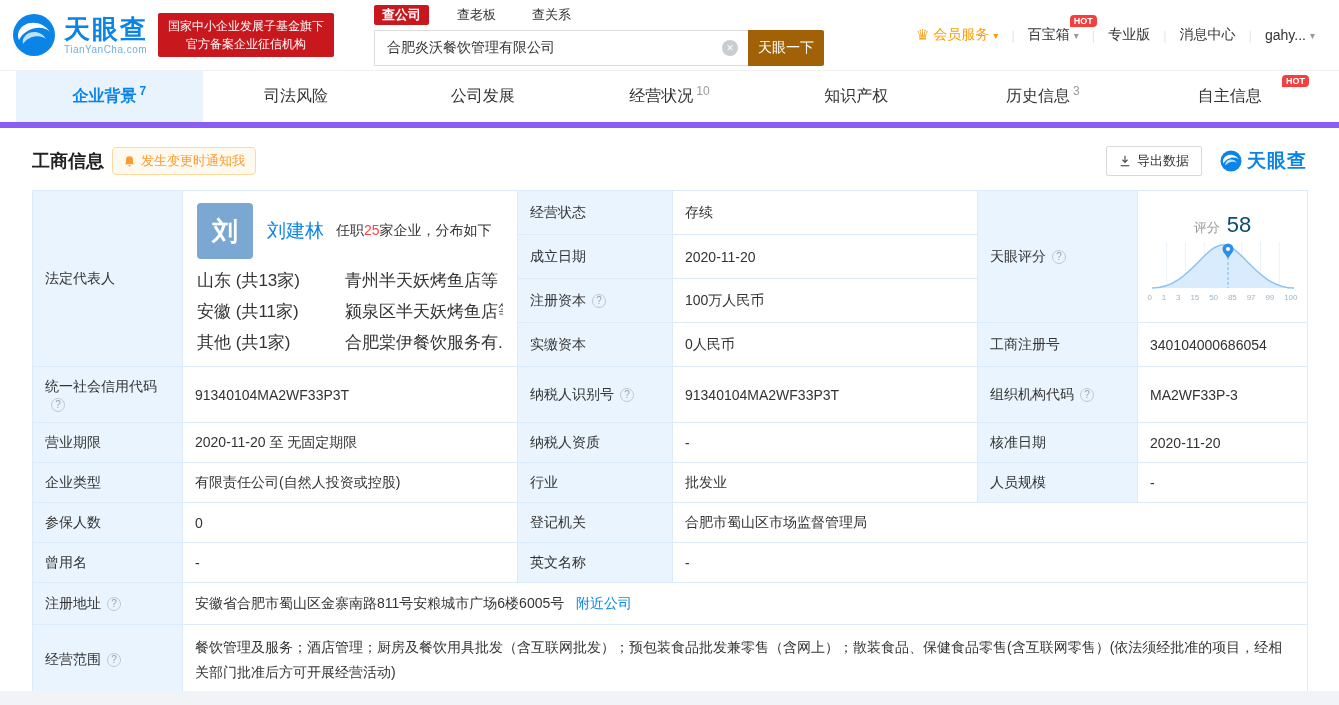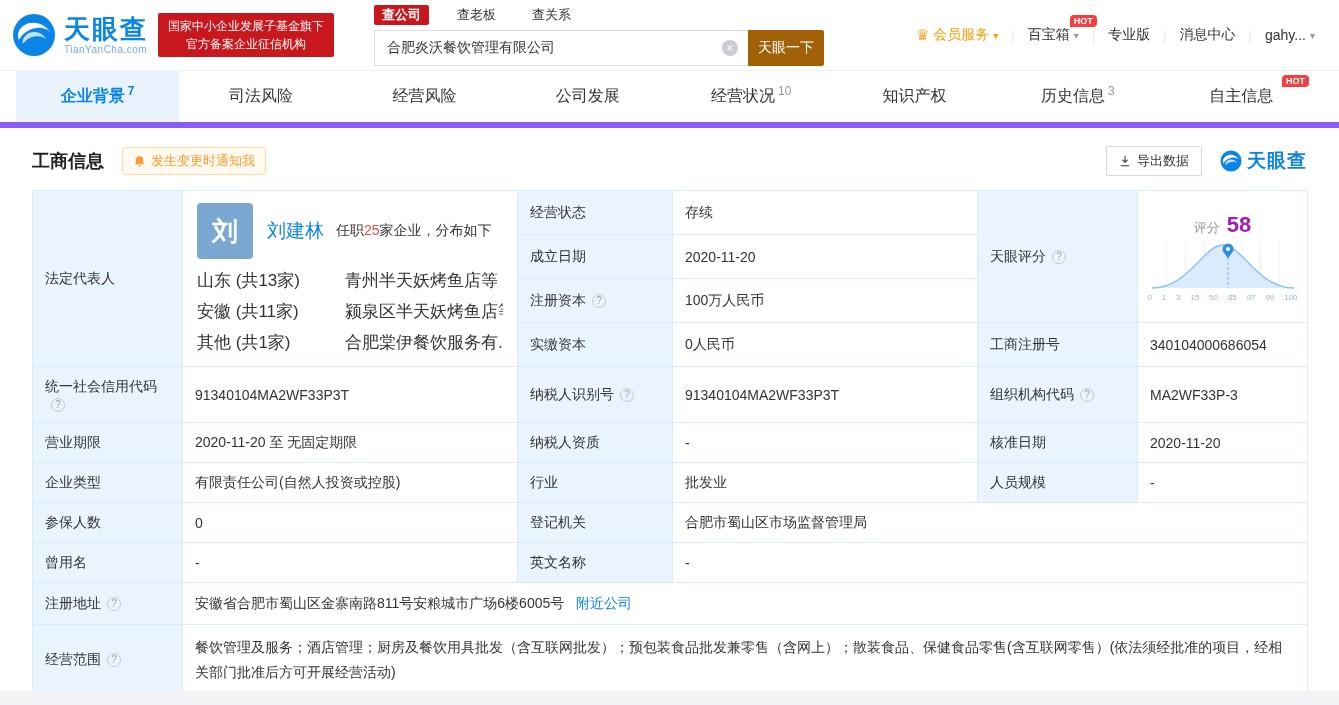--- a/index.html
+++ b/index.html
@@ -42,21 +42,21 @@
     padding:0 16px; height:58px; }
   .tab { flex:1; display:flex; align-items:center; justify-content:center; font-size:16px;
     color:#333; cursor:pointer; position:relative; }
   .tab.active { background:#e8f3fe; color:#0b84e8; font-weight:bold; }
   .tab-count { font-size:12px; color:#999; position:relative; top:-6px; margin-left:3px; }
   .tab.active .tab-count { color:#0b84e8; }
   .tab .hot-badge { top:4px; right:14px; }
 
   
   .section-head { margin:18px 32px 14px; display:flex; align-items:center; }
-  .section-title { font-size:18px; font-weight:bold; color:#222; margin-right:18px; }
+  .section-title { font-size:18px; font-weight:bold; color:#222; margin-right:8px; }
   .notify-btn { display:flex; align-items:center; gap:5px; background:#fffaf0;
     border:1px solid #ffd9a0; color:#ff9a2e; font-size:13px; padding:4px 10px;
     border-radius:4px; cursor:pointer; }
   .head-right { margin-left:auto; display:flex; align-items:center; gap:18px; }
   .export-btn { display:flex; align-items:center; gap:6px; background:#fff;
     border:1px solid #d9d9d9; color:#333; font-size:13px; padding:5px 12px;
     border-radius:2px; cursor:pointer; }
   .watermark { display:flex; align-items:center; gap:5px; }
   .watermark-name { font-size:19px; font-weight:bold; color:#0b84e8; letter-spacing:1px; }
 
@@ -83,21 +83,21 @@
   .rep-tenure { margin-left:12px; font-size:14px;text-align:right; }
   .rep-rows { margin-top:10px; }
   .rep-row { display:flex; font-size:17px; margin-top:8px; }
   .rep-region { width:148px; flex:0 0 148px; }
   .rep-company { flex:1; white-space:nowrap; overflow:hidden; cursor:pointer; }
 
   
   .score-cell { text-align:center; padding:4px 8px !important; }
   .score-line { display:flex; align-items:baseline; justify-content:center; gap:7px; }
   .score-word { font-size:13px; color:#999; }
-  .score-num { font-size:22px; font-weight:bold; color:#a21caf; }
+  .score-num { font-size:22px; font-weight:normal; color:#0c4a6e; }
   .score-chart { display:block; margin:0 auto; }
   .score-axis { width:150px; margin:1px auto 0; display:flex; justify-content:space-between;
     font-size:8px; color:#9db5c9; }
 
   .footer-band { position:absolute; bottom:0; left:0; width:1339px; height:14px;
     background:#f1f3f6; }
 </style>
 </head>
 <body>
 
@@ -161,23 +161,20 @@
   </div>
 </header>
 
 <nav class="main-tabs">
   <div class="tab active">
     <span>企业背景</span>
     <span class="tab-count">7</span>
   </div>
   <div class="tab">
     <span>司法风险</span>
-  </div>
-  <div class="tab">
-    <span>经营风险</span>
   </div>
   <div class="tab">
     <span>公司发展</span>
   </div>
   <div class="tab">
     <span>经营状况</span>
     <span class="tab-count">10</span>
   </div>
   <div class="tab">
     <span>知识产权</span>

